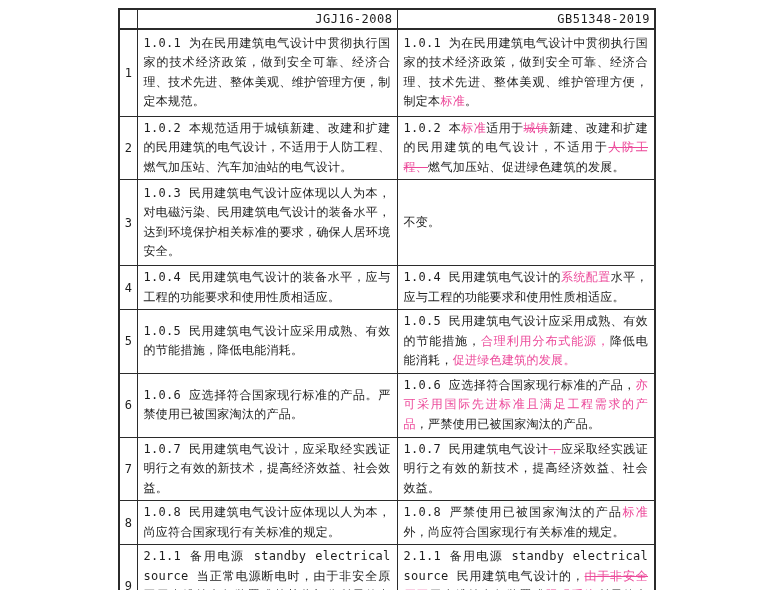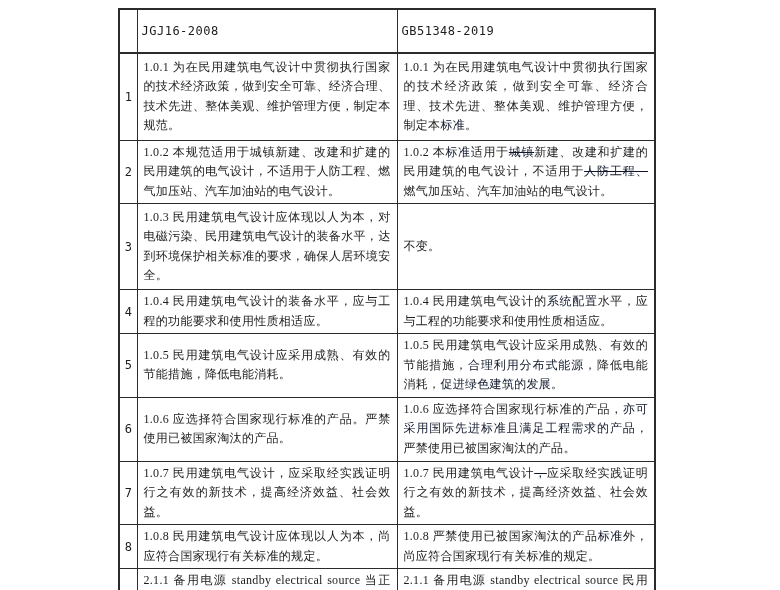--- a/index.html
+++ b/index.html
@@ -30,39 +30,38 @@
     color: #1c1c1c;
     border: 2px solid #2b2b2b;
   }
   table.cmp th, table.cmp td {
     border: 1px solid #2b2b2b;
     vertical-align: middle;
     overflow: hidden;
   }
   table.cmp th {
     height: 18px;
-    padding: 12px 4px;
+    padding: 0 4px;
     font-weight: normal;
-    text-align: left;
+    text-align: right;
     border-bottom: 2px solid #2b2b2b;
     letter-spacing: 0.5px;
   }
   td.num {
     text-align: center;
     padding: 0;
     font-size: 12px;
   }
   td.cell {
     padding: 2px 6px;
     text-align: justify;
     line-height: 19.5px;
     letter-spacing: 0.3px;
-    font-family: Liberation Serif, serif;
   }
-  .seg-red { color: #0f172a; }
+  .seg-red { color: #ec4899; }
   .seg-strike {
     text-decoration: line-through;
     text-decoration-thickness: 1px;
   }
 </style>
 </head>
 <body>
 
 <div class="page">
   <div class="tbl-wrap">
@@ -81,21 +80,21 @@
       </thead>
       <tbody id="tbody">
       <tr style="height: 87px;">
             <td class="num">1</td>
             <td class="cell"><span>1.0.1 为在民用建筑电气设计中贯彻执行国家的技术经济政策，做到安全可靠、经济合理、技术先进、整体美观、维护管理方便，制定本规范。</span></td>
             <td class="cell"><span>1.0.1 为在民用建筑电气设计中贯彻执行国家的技术经济政策，做到安全可靠、经济合理、技术先进、整体美观、维护管理方便，制定本</span><span class="seg-red">标准</span><span>。</span></td>
           </tr>
           <tr style="height: 59px;">
             <td class="num">2</td>
             <td class="cell"><span>1.0.2 本规范适用于城镇新建、改建和扩建的民用建筑的电气设计，不适用于人防工程、燃气加压站、汽车加油站的电气设计。</span></td>
-            <td class="cell"><span>1.0.2 本</span><span class="seg-red">标准</span><span>适用于</span><span class="seg-red seg-strike">城镇</span><span>新建、改建和扩建的民用建筑的电气设计，不适用于</span><span class="seg-red seg-strike">人防工程、</span><span>燃气加压站、汽车加油站的电气设计。</span></td>
+            <td class="cell"><span>1.0.2 本</span><span class="seg-red">标准</span><span>适用于</span><span class="seg-red seg-strike">城镇</span><span>新建、改建和扩建的民用建筑的电气设计，不适用于</span><span class="seg-red seg-strike">人防工程、</span><span>燃气加压站、促进绿色建筑的发展。</span></td>
           </tr>
           <tr style="height: 86px;">
             <td class="num">3</td>
             <td class="cell"><span>1.0.3 民用建筑电气设计应体现以人为本，对电磁污染、民用建筑电气设计的装备水平，达到环境保护相关标准的要求，确保人居环境安全。</span></td>
             <td class="cell"><span>不变。</span></td>
           </tr>
           <tr style="height: 40px;">
             <td class="num">4</td>
             <td class="cell"><span>1.0.4 民用建筑电气设计的装备水平，应与工程的功能要求和使用性质相适应。</span></td>
             <td class="cell"><span>1.0.4 民用建筑电气设计的</span><span class="seg-red">系统配置</span><span>水平，应与工程的功能要求和使用性质相适应。</span></td>

